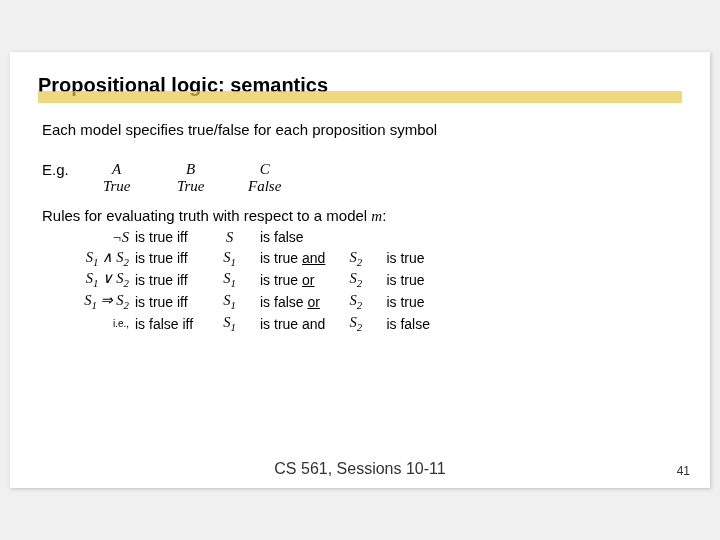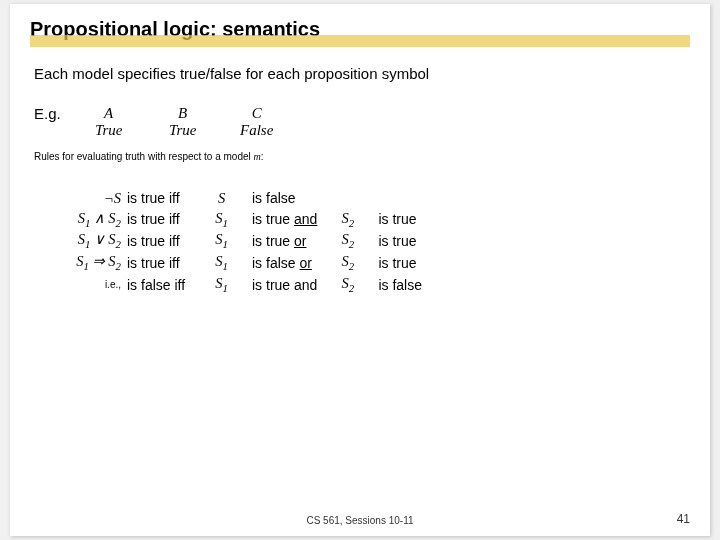--- a/index.html
+++ b/index.html
@@ -8,24 +8,24 @@
       height: 540px;
       background: #f0f0f0;
       font-family: 'Times New Roman', Times, serif;
       overflow: hidden;
       display: flex;
       align-items: center;
       justify-content: center;
     }
     .slide {
       width: 700px;
-      height: 532px;
+      height: 436px;
       background: #ffffff;
       position: relative;
-      padding: 0;
+      padding: 8px;
       box-shadow: 1px 1px 4px rgba(0,0,0,0.2);
     }
     .title-bar {
       background: #ffffff;
       padding: 14px 20px 6px 20px;
       border-bottom: none;
       position: relative;
     }
     .title-text {
       font-family: Arial, Helvetica, sans-serif;
@@ -71,22 +71,22 @@
       gap: 24px;
     }
     .eg-table .row span {
       display: inline-block;
       width: 50px;
       text-align: center;
     }
     .eg-table .italic { }
     .rules-intro {
       font-family: Arial, Helvetica, sans-serif;
-      font-size: 10px;
-      margin-bottom: 26px;
+      font-size: 15px;
+      margin-bottom: 2px;
     }
     .rules-table {
       width: 100%;
       border-collapse: collapse;
       font-size: 14.5px;
     }
     .rules-table td {
       padding: 1.5px 3px;
       white-space: nowrap;
       vertical-align: middle;
@@ -100,21 +100,21 @@
     .underline-word { text-decoration: underline; }
     .footer {
       position: absolute;
       bottom: 10px;
       left: 0;
       right: 0;
       display: flex;
       justify-content: center;
       align-items: center;
       font-family: Arial, sans-serif;
-      font-size: 10px;
+      font-size: 16px;
       color: #333;
     }
     .footer-page {
       position: absolute;
       right: 20px;
       bottom: 10px;
       font-family: Arial, sans-serif;
       font-size: 12px;
       color: #333;
     }

